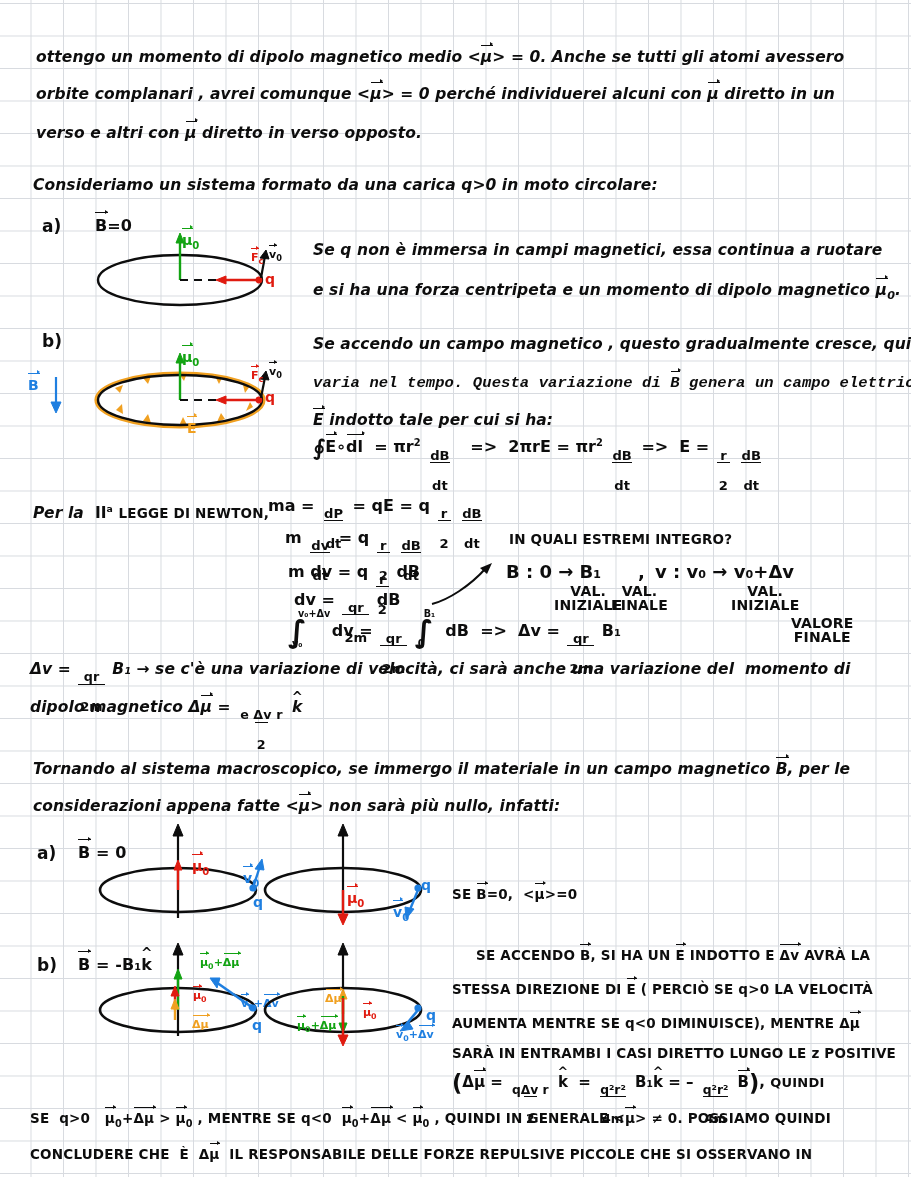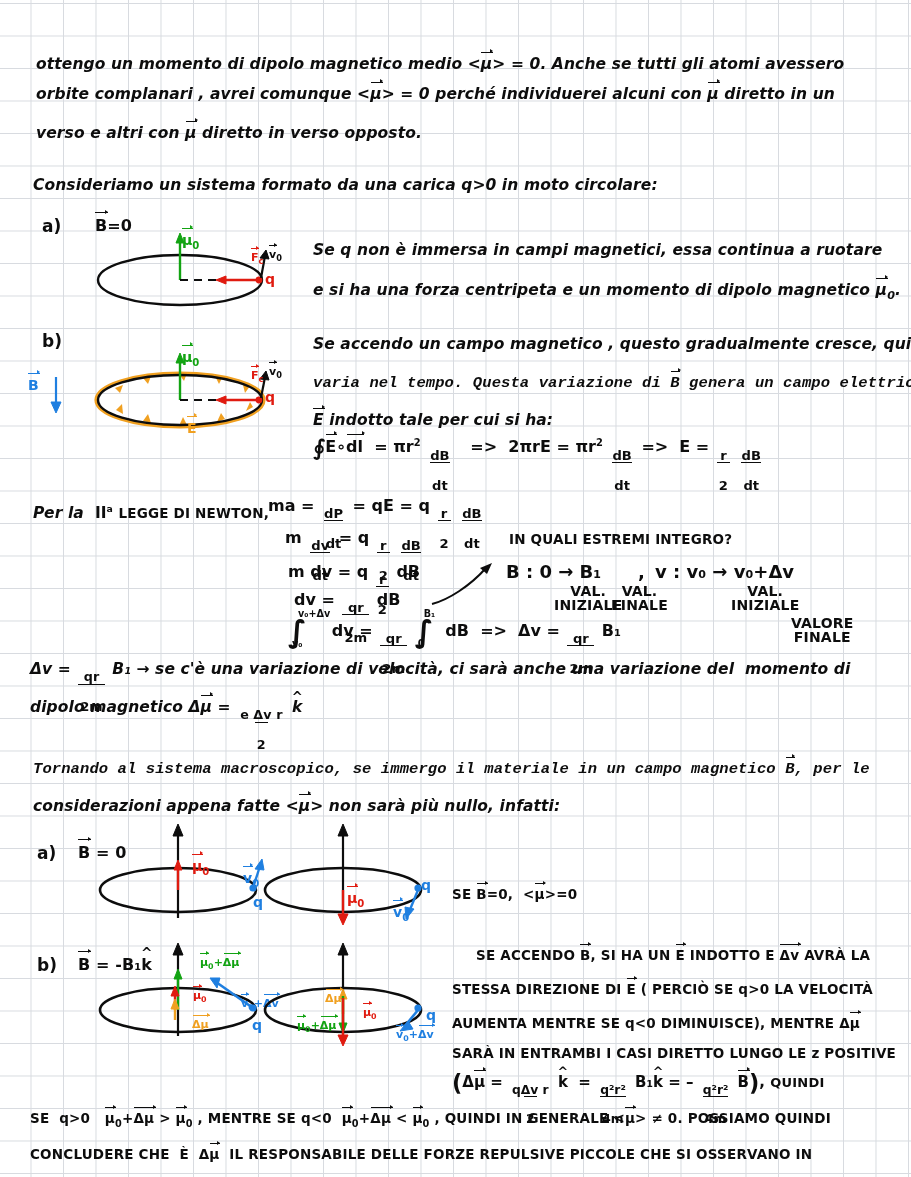--- a/index.html
+++ b/index.html
@@ -88,21 +88,21 @@
 
   
   .fig { position: absolute; }
   svg { overflow: visible; display: block; }
 </style>
 </head>
 <body>
 
 <div id="page">
 
-  <div class="hand tx cursive" style="left:36px; top:48px;margin-top:7px;">
+  <div class="hand tx cursive" style="left:36px; top:48px;">
     ottengo un momento di dipolo magnetico medio &lt;<span class="vec">μ</span>&gt; = 0. Anche se tutti gli atomi avessero
   </div>
   <div class="hand tx cursive" style="left:36px; top:85px;">
     orbite complanari , avrei comunque &lt;<span class="vec">μ</span>&gt; = 0 perché individuerei alcuni con <span class="vec">μ</span> diretto in un
   </div>
   <div class="hand tx cursive" style="left:36px; top:124px;">
     verso e altri con <span class="vec">μ</span> diretto in verso opposto.
   </div>
 
   <div class="hand tx cursive" style="left:33px; top:178px;">Consideriamo un sistema formato da una carica q&gt;0 in moto circolare:</div>
@@ -366,21 +366,21 @@
   </div>
   <div class="hand tx cursive" style="left:30px; top:698px;">
     dipolo magnetico Δ<span class="vec">μ</span> =
     <span class="frac" style="font-style:normal;">
         <span class="num">e Δv r</span>
         <span class="den">2</span>
       </span>
     <span class="hat">k</span>
   </div>
 
-  <div class="hand tx cursive" style="left:33px; top:760px;font-family:Liberation Mono, monospace;">
+  <div class="hand tx cursive" style="left:33px; top:760px;">
     Tornando al sistema macroscopico, se immergo il materiale in un campo magnetico <span class="vec">B</span>, per le
   </div>
   <div class="hand tx cursive" style="left:33px; top:797px;">
     considerazioni appena fatte &lt;<span class="vec">μ</span>&gt; non sarà più nullo, infatti:
   </div>
 
   <div class="hand tx" style="left:37px; top:845px; font-size:17px;">a)</div>
   <div class="hand tx" style="left:78px; top:843px; font-size:16px;">
     <span class="vec">B</span> = 0
   </div>

